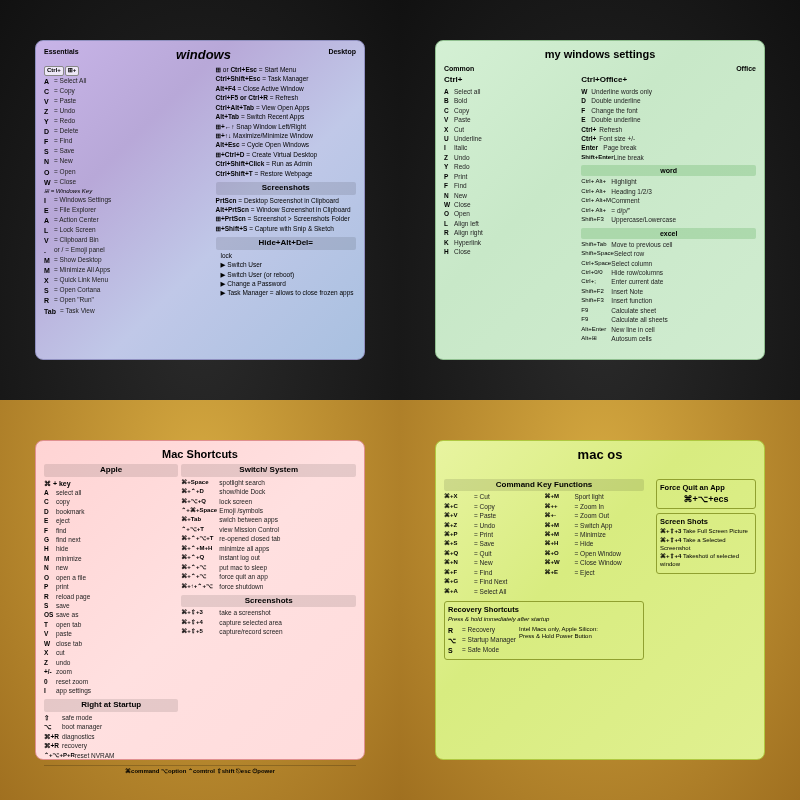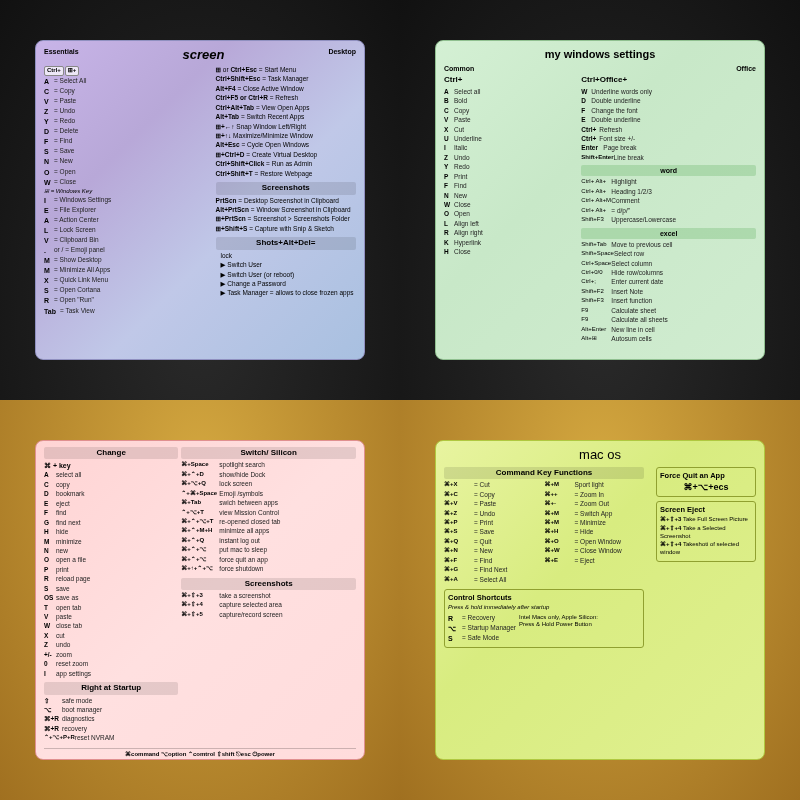--- a/index.html
+++ b/index.html
@@ -152,21 +152,21 @@
   </style>
 </head>
 <body>
 
 <div class="grid">
 
   <div class="quadrant-wrapper q1">
     <div class="sticker sticker-windows sticker-inner">
       <div class="win-header">
         <span>Essentials</span>
-        <span style="font-size:13px;font-weight:bold;font-style:italic;">screen</span>
+        <span style="font-size:13px;font-weight:bold;font-style:italic;">windows</span>
         <span>Desktop</span>
       </div>
       <div class="win-main">
         <div class="win-left">
           <div style="display:flex;margin-bottom:1px;">
             <span class="key">Ctrl+</span>
             <span class="key">⊞+</span>
           </div>
           <div class="shortcut-row">
               <span style="min-width:10px;font-weight:bold;font-size:7px;">A</span>
@@ -276,21 +276,21 @@
           <div style="font-size:6.5px;margin-bottom:1px;"><span style="font-weight:bold;">Ctrl+Shift+Click</span> = Run as Admin</div>
           <div style="font-size:6.5px;margin-bottom:1px;"><span style="font-weight:bold;">Ctrl+Shift+T</span> = Restore Webpage</div>
           <div style="margin-top:4px;">
             <div class="section-header">Screenshots</div>
             <div style="font-size:6.5px;margin-bottom:1px;"><span style="font-weight:bold;">PrtScn</span> = Desktop Screenshot in Clipboard</div>
             <div style="font-size:6.5px;margin-bottom:1px;"><span style="font-weight:bold;">Alt+PrtScn</span> = Window Screenshot in Clipboard</div>
             <div style="font-size:6.5px;margin-bottom:1px;"><span style="font-weight:bold;">⊞+PrtScn</span> = Screenshot &gt; Screenshots Folder</div>
             <div style="font-size:6.5px;margin-bottom:1px;"><span style="font-weight:bold;">⊞+Shift+S</span> = Capture with Snip &amp; Sketch</div>
           </div>
           <div style="margin-top:4px;">
-            <div class="section-header">Shots+Alt+Del=</div>
+            <div class="section-header">Hide+Alt+Del=</div>
             <div style="font-size:6.5px;margin-bottom:1px;padding-left:5px;">lock</div>
             <div style="font-size:6.5px;margin-bottom:1px;padding-left:5px;">▶ Switch User</div>
             <div style="font-size:6.5px;margin-bottom:1px;padding-left:5px;">▶ Switch User (or reboot)</div>
             <div style="font-size:6.5px;margin-bottom:1px;padding-left:5px;">▶ Change a Password</div>
             <div style="font-size:6.5px;margin-bottom:1px;padding-left:5px;">▶ Task Manager = allows to close frozen apps</div>
           </div>
         </div>
       </div>
     </div>
   </div>
@@ -482,23 +482,24 @@
                 <span class="desc">Autosum cells</span>
               </div>
           </div>
         </div>
       </div>
     </div>
   </div>
 
   <div class="quadrant-wrapper q3">
     <div class="sticker sticker-mac-shortcuts sticker-inner">
+      <div style="text-align:center;font-size:11px;font-weight:bold;margin-bottom:3px;">Mac Shortcuts</div>
       <div style="display:flex;gap:3px;">
         <div style="flex:1;">
-          <div class="section-header">Change</div>
+          <div class="section-header">Apple</div>
           <div style="font-size:7px;font-weight:bold;margin-bottom:1px;">⌘ + key</div>
           <div class="shortcut-row">
               <span style="min-width:12px;font-weight:bold;">A</span>
               <span class="desc">select all</span>
             </div>
           <div class="shortcut-row">
               <span style="min-width:12px;font-weight:bold;">C</span>
               <span class="desc">copy</span>
             </div>
           <div class="shortcut-row">
@@ -599,21 +600,21 @@
                 <span style="min-width:18px;font-weight:bold;">⌘+R</span>
                 <span class="desc">recovery</span>
               </div>
             <div class="shortcut-row">
                 <span style="min-width:30px;font-size:6px;font-weight:bold;">⌃+⌥+P+R</span>
                 <span class="desc">reset NVRAM</span>
               </div>
           </div>
         </div>
         <div style="flex:1.3;">
-          <div class="section-header">Switch/ Silicon</div>
+          <div class="section-header">Switch/ System</div>
           <div class="shortcut-row">
               <span style="min-width:38px;font-size:6px;font-weight:bold;">⌘+Space</span>
               <span class="desc">spotlight search</span>
             </div>
           <div class="shortcut-row">
               <span style="min-width:38px;font-size:6px;font-weight:bold;">⌘+⌃+D</span>
               <span class="desc">show/hide Dock</span>
             </div>
           <div class="shortcut-row">
               <span style="min-width:38px;font-size:6px;font-weight:bold;">⌘+⌥+Q</span>
@@ -671,21 +672,21 @@
               </div>
           </div>
         </div>
       </div>
       <div style="margin-top:4px;font-size:6px;text-align:center;font-weight:bold;border-top:0.5px solid rgba(0,0,0,0.2);padding-top:2px;">⌘command  ⌥option  ⌃comtrol  ⇧shift  ⎋esc  ⏻power</div>
     </div>
   </div>
 
   <div class="quadrant-wrapper q4">
     <div class="sticker sticker-macos sticker-inner">
-      <div style="text-align:center;font-size:13px;font-weight:normal;margin-bottom:3px;">mac os</div>
+      <div style="text-align:center;font-size:13px;font-weight:bold;margin-bottom:15px;">mac os</div>
       <div style="display:flex;gap:12px;">
 
         <div style="flex:1.4;">
           <div class="section-header">Command Key Functions</div>
           <div style="display:grid;grid-template-columns:1fr 1fr;gap:1px;">
             <div>
               <div class="shortcut-row">
                   <span style="min-width:30px;font-size:6px;font-weight:bold;">⌘+X</span>
                   <span class="desc">= Cut</span>
                 </div>
@@ -764,21 +765,21 @@
                   <span class="desc">= Close Window</span>
                 </div>
               <div class="shortcut-row">
                   <span style="min-width:30px;font-size:6px;font-weight:bold;">⌘+E</span>
                   <span class="desc">= Eject</span>
                 </div>
             </div>
           </div>
 
           <div style="margin-top:4px;border:1px solid #90a030;border-radius:3px;padding:3px;">
-            <div class="box-title">Control Shortcuts</div>
+            <div class="box-title">Recovery Shortcuts</div>
             <div style="font-size:6px;margin-bottom:2px;font-style:italic;">Press &amp; hold immediately after startup</div>
             <div style="display:flex;gap:3px;">
               <div>
                 <div class="shortcut-row">
                     <span style="min-width:14px;font-weight:bold;font-size:7px;">R</span>
                     <span class="desc">= Recovery</span>
                   </div>
                 <div class="shortcut-row">
                     <span style="min-width:14px;font-weight:bold;font-size:7px;">⌥</span>
                     <span class="desc">= Startup Manager</span>
@@ -795,21 +796,21 @@
 
         <div style="width:100px;">
 
           <div style="border:1px solid #90a030;border-radius:3px;padding:3px;margin-bottom:4px;">
             <div class="box-title">Force Quit an App</div>
             <div style="font-size:9px;font-weight:bold;text-align:center;">⌘+⌥+ecs</div>
           </div>
 
 
           <div style="border:1px solid #90a030;border-radius:3px;padding:3px;">
-            <div class="box-title">Screen Eject</div>
+            <div class="box-title">Screen Shots</div>
             <div style="font-size:6px;margin-bottom:1px;"><span style="font-weight:bold;">⌘+⇧+3</span> Take Full Screen Picture</div>
             <div style="font-size:6px;margin-bottom:1px;"><span style="font-weight:bold;">⌘+⇧+4</span> Take a Selected Screenshot</div>
             <div style="font-size:6px;margin-bottom:1px;"><span style="font-weight:bold;">⌘+⇧+4</span> Takeshoti of selected window</div>
           </div>
         </div>
       </div>
     </div>
   </div>
 </div>
 

